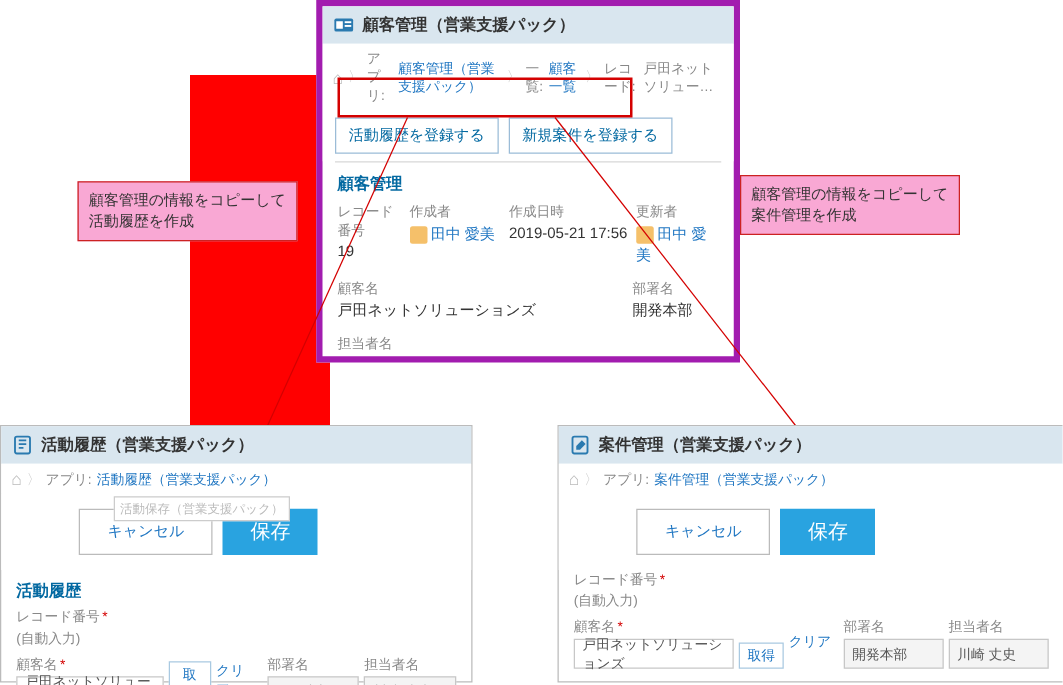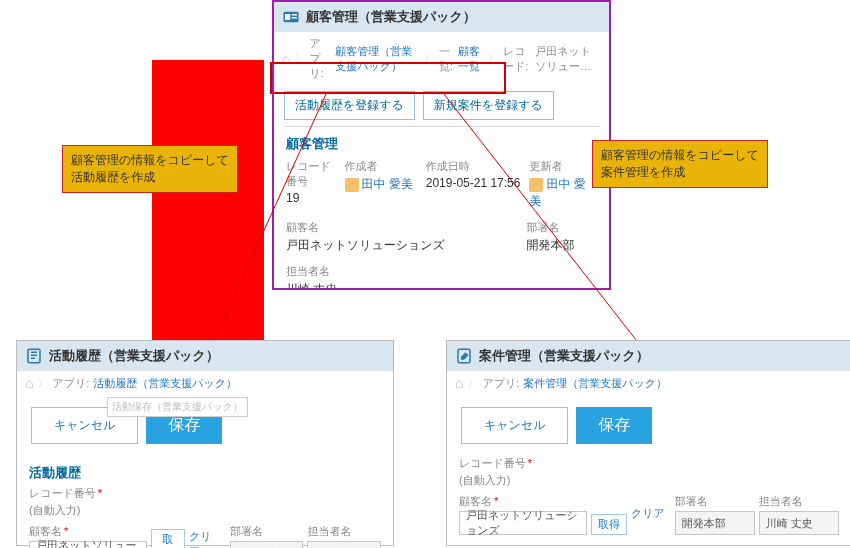--- a/index.html
+++ b/index.html
@@ -1,43 +1,43 @@
 <!DOCTYPE html>
 <html><head>
 <meta charset="utf-8">
 <style>
   * { box-sizing: border-box; }
   body { margin:0; font-family: "Hiragino Kaku Gothic ProN","Meiryo",sans-serif; font-size:12px; color:#333; background:#fff; width:850px; height:548px; position:relative; overflow:hidden;}
   .red-block { position:absolute; left:152px; top:60px; width:112px; height:290px; background:#ff0000; }
   .panel { position:absolute; background:#fff; border:1px solid #bbb; }
-  .panel-top { left:272px; top:0; width:339px; height:290px; border:2px solid #a21caf; overflow:hidden;}
-  .panel-left { left:16px; top:340px; width:378px; height:206px; }
+  .panel-top { left:253px; top:0; width:339px; height:290px; border:5px solid #a21caf; overflow:hidden;}
+  .panel-left { left:0; top:340px; width:378px; height:206px; }
   .panel-right { left:446px; top:340px; width:418px; height:206px; }
   .app-header { background:#d9e6ef; padding:6px 8px; display:flex; align-items:center; gap:6px; font-weight:bold; font-size:13px;}
   .app-icon { width:18px; height:18px; display:inline-flex; align-items:center; justify-content:center;}
   .app-icon svg { width:18px; height:18px; }
   .breadcrumb { display:flex; align-items:center; gap:4px; padding:4px 8px; font-size:11px; color:#888; background:#fff;}
   .home-icon { color:#bbb; font-size:14px; }
   .bc-chev { color:#ccc; }
   .bc-link { color:#1f76c2; }
   .btn-row { display:flex; gap:8px; padding:6px 10px; background:#fff;}
   .outline-btn { border:1px solid #9bbcd7; color:#0369a1; padding:5px 10px; font-size:12px; background:#fff;}
   .divider { border-top:1px solid #d8d8d8; margin:0 10px;}
   .section-title { font-weight:bold; font-size:13px; padding:8px 12px 4px; color:#0369a1;}
   .field-row { display:flex; padding:2px 12px; gap:6px; }
   .col { display:flex; flex-direction:column; }
   .label { color:#888; font-size:11px; margin-bottom:2px;}
   .val { color:#333; font-size:12px; }
   .val-link { color:#1f76c2; }
   .avatar { width:14px; height:14px; background:#f5c06a; display:inline-block; vertical-align:middle; margin-right:3px; border-radius:2px;}
   .red-outline { position:absolute; border:2px solid #d40000; background:transparent; }
-  .callout { position:absolute; background:#eab308; border:1px solid #cc2222; padding:6px 8px; font-size:12px; }
+  .callout { position:absolute; background:#f9a8d4; border:1px solid #cc2222; padding:6px 8px; font-size:12px; }
   svg.connector { position:absolute; top:0; left:0; width:850px; height:548px; pointer-events:none; }
   
-  .btn-cancel { border:1px solid #bbb; color:#1f76c2; background:#fff; padding:8px 22px; font-size:12px;}
+  .btn-cancel { border:1px solid #bbb; color:#1f76c2; background:#fff; padding:8px 22px; font-size:12px;margin-left:48px;}
   .btn-save { background:#29a3e0; color:#fff; border:none; padding:8px 22px; font-size:16px;}
   .req { color:#d40000; margin-left:2px;}
   .auto-text { color:#888; font-size:11px; padding:2px 12px;}
   .input-box { border:1px solid #c7c7c7; background:#f4f4f4; padding:4px 6px; font-size:11px; color:#555; height:24px; display:flex; align-items:center;}
   .input-white { background:#fff; }
   .mini-btn { border:1px solid #a9c9e1; color:#1f76c2; padding:2px 6px; font-size:11px; background:#fff;}
   .ghost-box { position:absolute; border:1px solid #ccc; font-size:10px; color:#bbb; padding:2px 4px; background:#fff;}
 </style>
 </head>
 <body>

